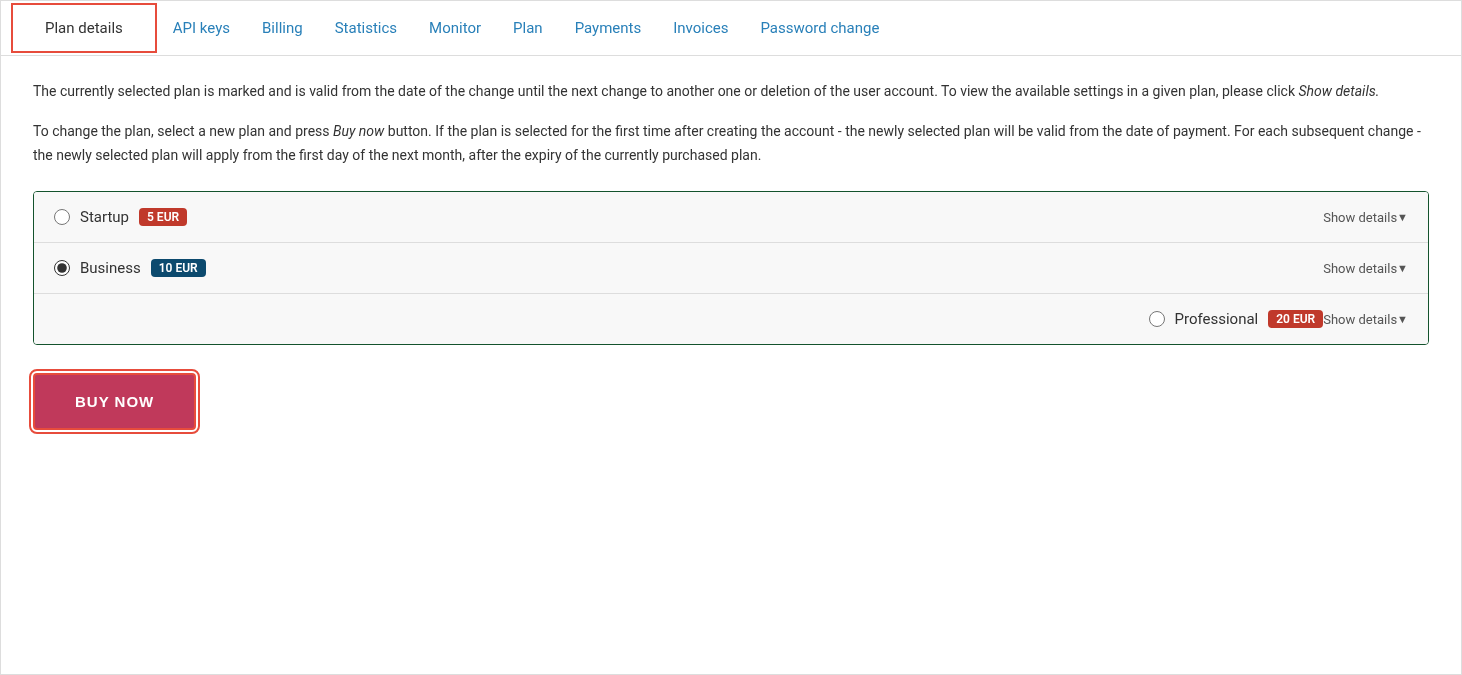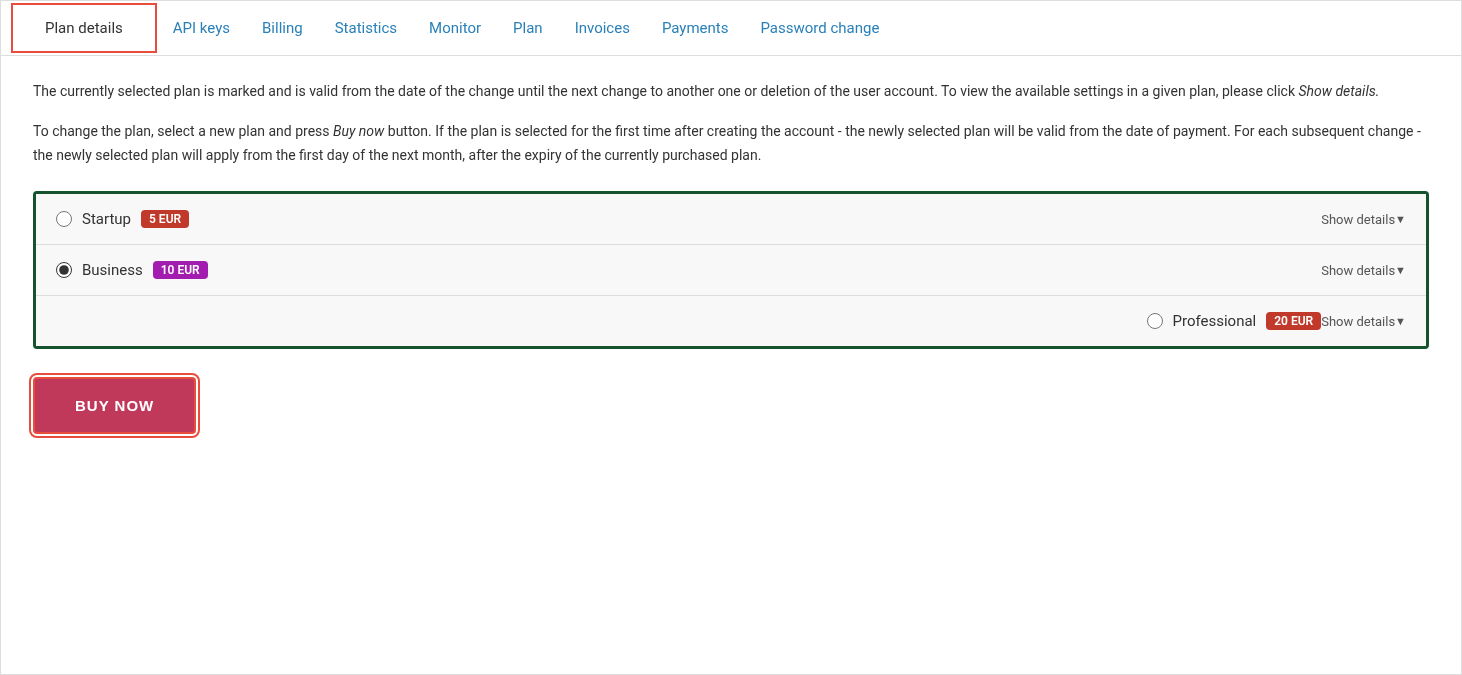--- a/index.html
+++ b/index.html
@@ -47,21 +47,21 @@
       color: #333;
       font-size: 14px;
       line-height: 1.7;
       margin-bottom: 16px;
     }
     .description-text em {
       text-align: center;
     }
     
     .plans-container {
-      border: 3px solid #14532d;
+      border: 1px solid #14532d;
       border-radius: 4px;
       margin-top: 24px;
       overflow: hidden;
     }
     .plan-row {
       display: flex;
       align-items: center;
       justify-content: space-between;
       padding: 16px 20px;
       border-bottom: 1px solid #ddd;
@@ -93,21 +93,21 @@
       padding: 2px 8px;
       border-radius: 4px;
       color: #fff;
       font-size: 12px;
       font-weight: 600;
     }
     .price-badge.startup {
       background: #c0392b;
     }
     .price-badge.business {
-      background: #a21caf;
+      background: #0c4a6e;
     }
     .price-badge.professional {
       background: #c0392b;
     }
     .show-details {
       color: #555;
       font-size: 13px;
       cursor: pointer;
       display: flex;
       align-items: center;
@@ -141,22 +141,22 @@
 
 <div class="page-container">
 
   <nav class="nav-tabs">
     <a class="nav-tab active">Plan details</a>
     <a class="nav-tab">API keys</a>
     <a class="nav-tab">Billing</a>
     <a class="nav-tab">Statistics</a>
     <a class="nav-tab">Monitor</a>
     <a class="nav-tab">Plan</a>
+    <a class="nav-tab">Payments</a>
     <a class="nav-tab">Invoices</a>
-    <a class="nav-tab">Payments</a>
     <a class="nav-tab">Password change</a>
   </nav>
 
   <div class="content">
 
     <p class="description-text">
       <span>The currently selected plan is marked and is valid from the date of the change until the next change to another one or deletion of the user account. To view the available settings in a given plan, please click </span><em>Show details.</em>
     </p>
 
     <p class="description-text">

